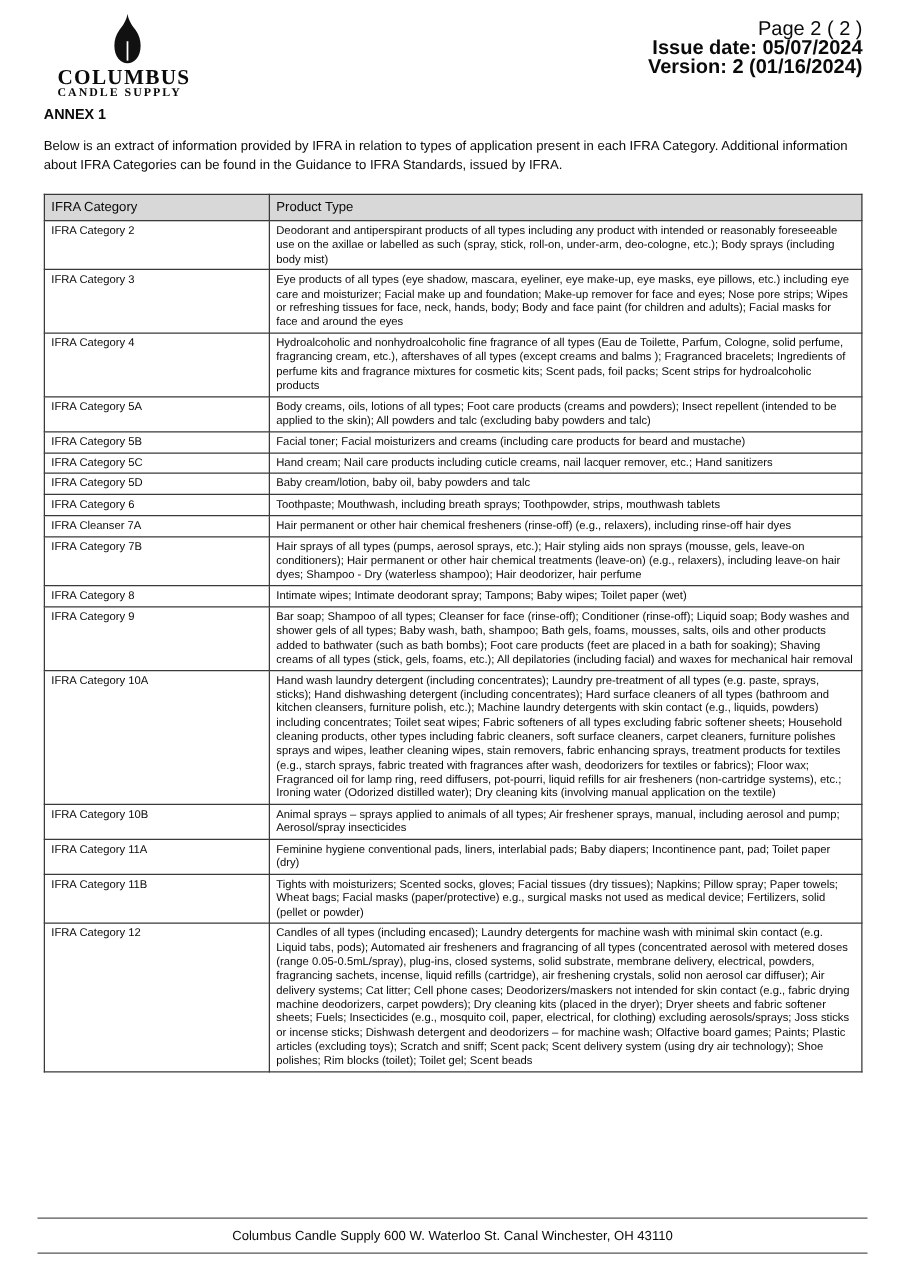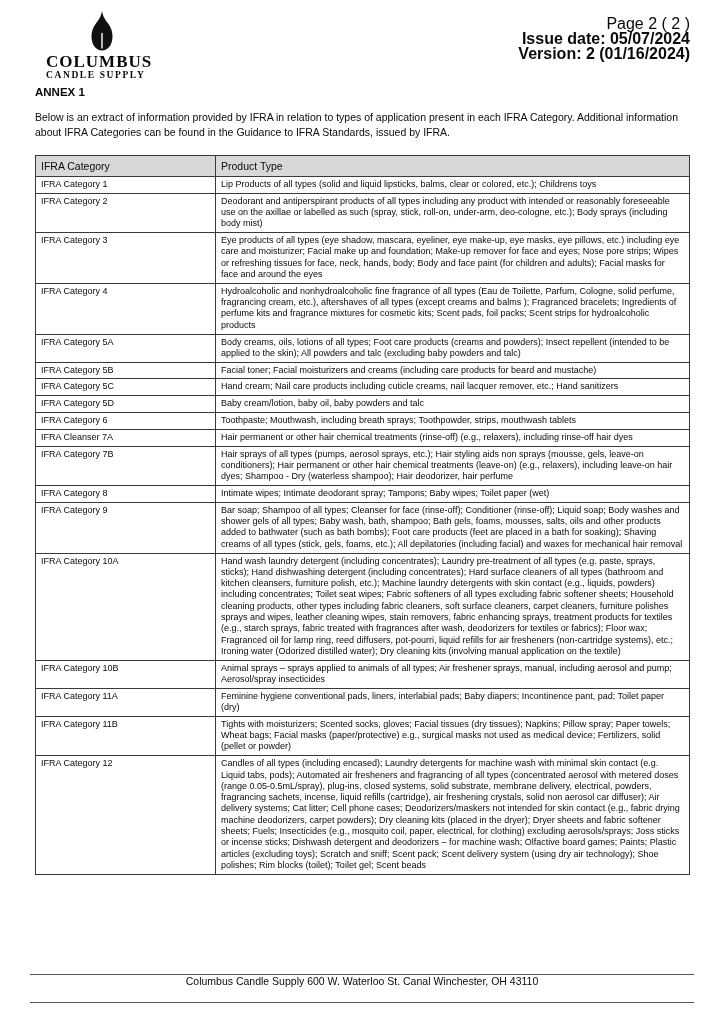--- a/index.html
+++ b/index.html
@@ -98,21 +98,21 @@
 
   
   .page-footer {
     position: absolute;
     left: 30px; right: 30px;
     top: 974px;
     border-top: 1px solid #555;
     border-bottom: 1px solid #555;
     height: 27px;
     display: flex;
-    align-items: flex-start;
+    align-items: center;
     justify-content: center;
   }
   .footer-text { font-size: 10.5px; }
 </style>
 </head>
 <body>
 
 <div class="page">
 
   <header class="page-header">
@@ -143,24 +143,20 @@
           <col class="cat-col">
           <col class="prod-col">
         </colgroup>
       <thead>
         <tr>
           <th style="background: rgb(216, 216, 216);">IFRA Category</th>
           <th style="background: rgb(216, 216, 216);">Product Type</th>
         </tr>
       </thead>
       <tbody>
-  <tr>
-    <td class="cat-cell">IFRA Category 1</td>
-    <td>Lip Products of all types (solid and liquid lipsticks, balms, clear or colored, etc.); Childrens toys</td>
-  </tr>
 
   <tr>
     <td class="cat-cell">IFRA Category 2</td>
     <td>Deodorant and antiperspirant products of all types including any product with intended or reasonably foreseeable use on the axillae or labelled as such (spray, stick, roll-on, under-arm, deo-cologne, etc.); Body sprays (including body mist)</td>
   </tr>
 
   <tr>
     <td class="cat-cell">IFRA Category 3</td>
     <td>Eye products of all types (eye shadow, mascara, eyeliner, eye make-up, eye masks, eye pillows, etc.) including eye care and moisturizer; Facial make up and foundation; Make-up remover for face and eyes; Nose pore strips; Wipes or refreshing tissues for face, neck, hands, body; Body and face paint (for children and adults); Facial masks for face and around the eyes</td>
   </tr>
@@ -190,21 +186,21 @@
     <td>Baby cream/lotion, baby oil, baby powders and talc</td>
   </tr>
 
   <tr>
     <td class="cat-cell">IFRA Category 6</td>
     <td>Toothpaste; Mouthwash, including breath sprays; Toothpowder, strips, mouthwash tablets</td>
   </tr>
 
   <tr>
     <td class="cat-cell">IFRA Cleanser 7A</td>
-    <td>Hair permanent or other hair chemical treatments (rinse-off) (e.g., relaxers), including rinse-off hair dyes</td>
+    <td>Hair permanent or other hair chemical fresheners (rinse-off) (e.g., relaxers), including rinse-off hair dyes</td>
   </tr>
 
   <tr>
     <td class="cat-cell">IFRA Category 7B</td>
     <td>Hair sprays of all types (pumps, aerosol sprays, etc.); Hair styling aids non sprays (mousse, gels, leave-on conditioners); Hair permanent or other hair chemical treatments (leave-on) (e.g., relaxers), including leave-on hair dyes; Shampoo - Dry (waterless shampoo); Hair deodorizer, hair perfume</td>
   </tr>
 
   <tr>
     <td class="cat-cell">IFRA Category 8</td>
     <td>Intimate wipes; Intimate deodorant spray; Tampons; Baby wipes; Toilet paper (wet)</td>

